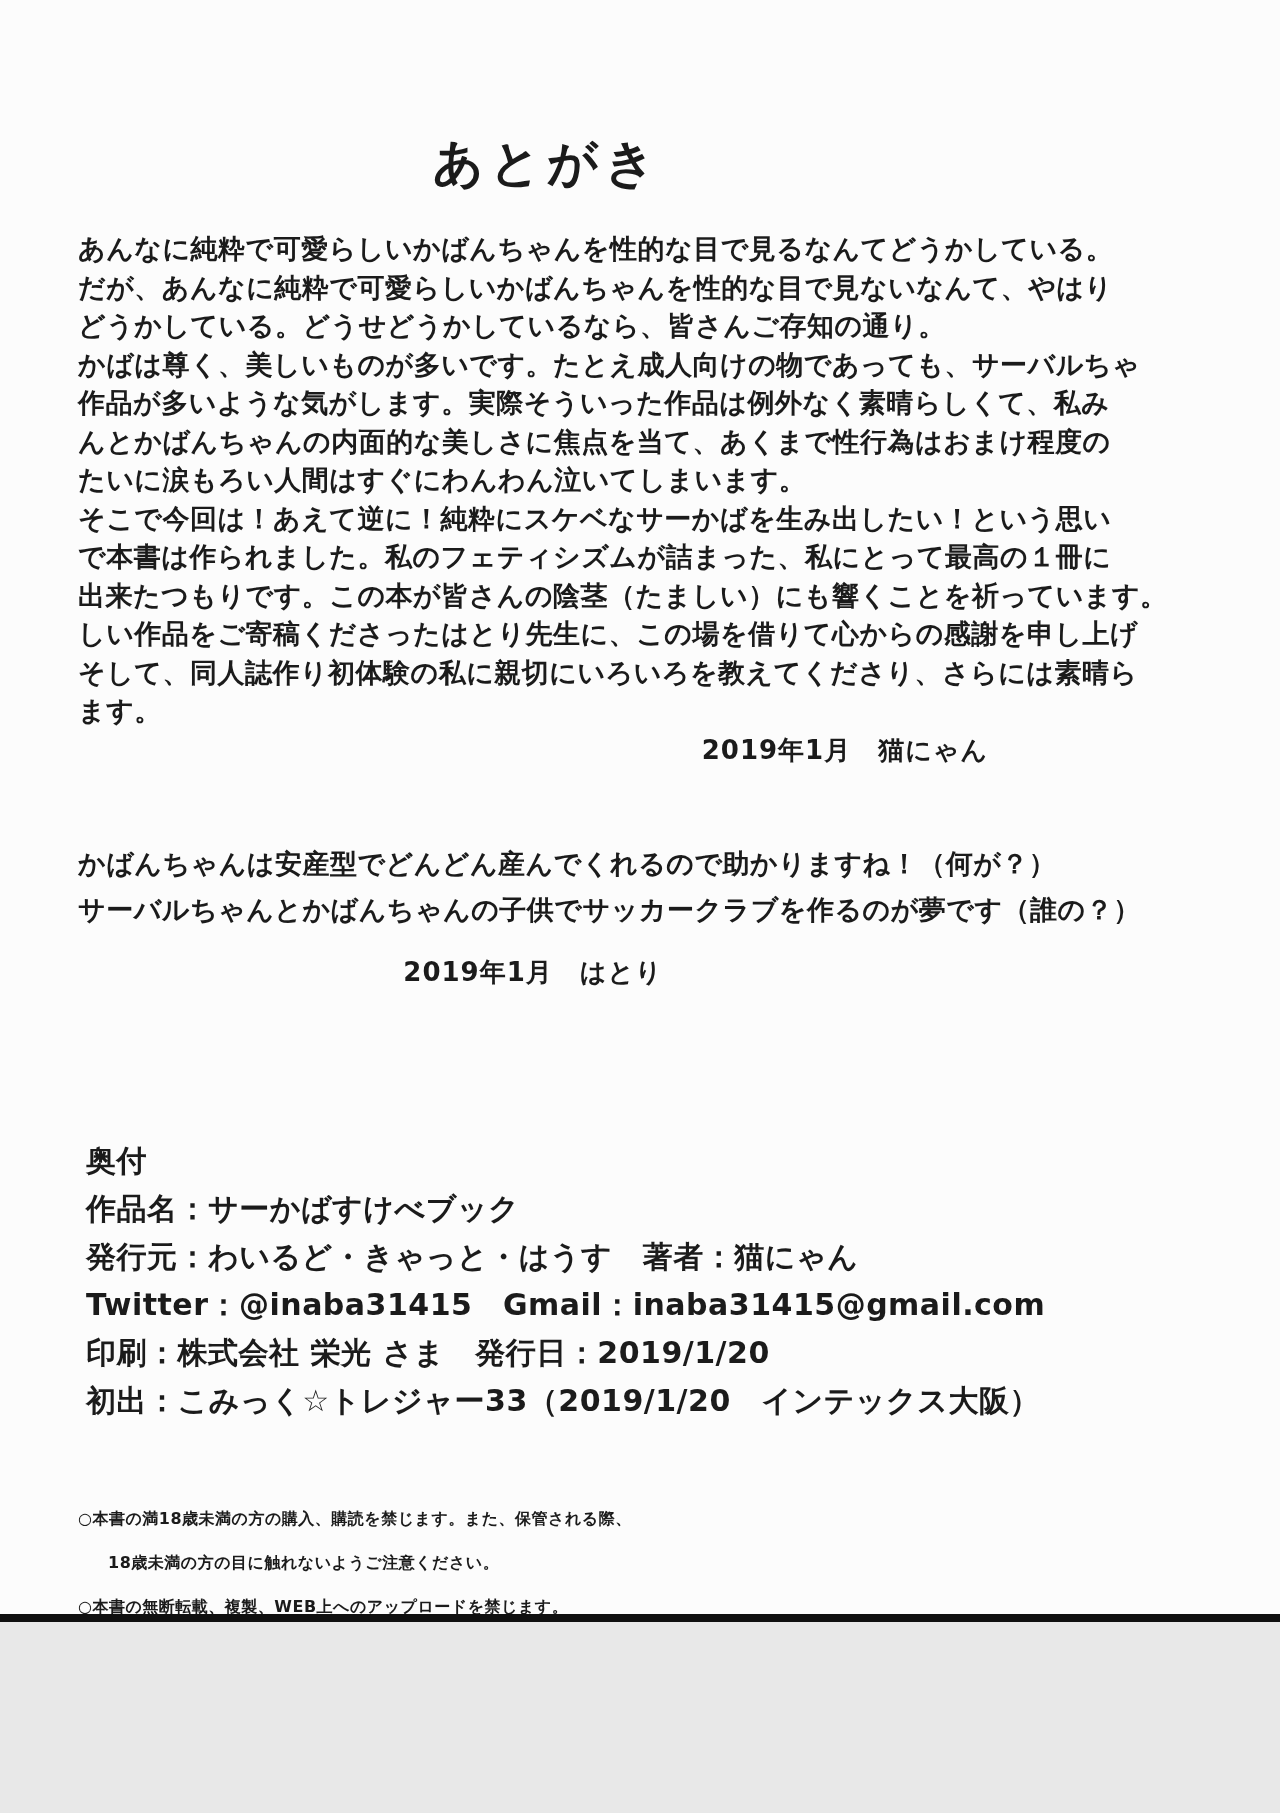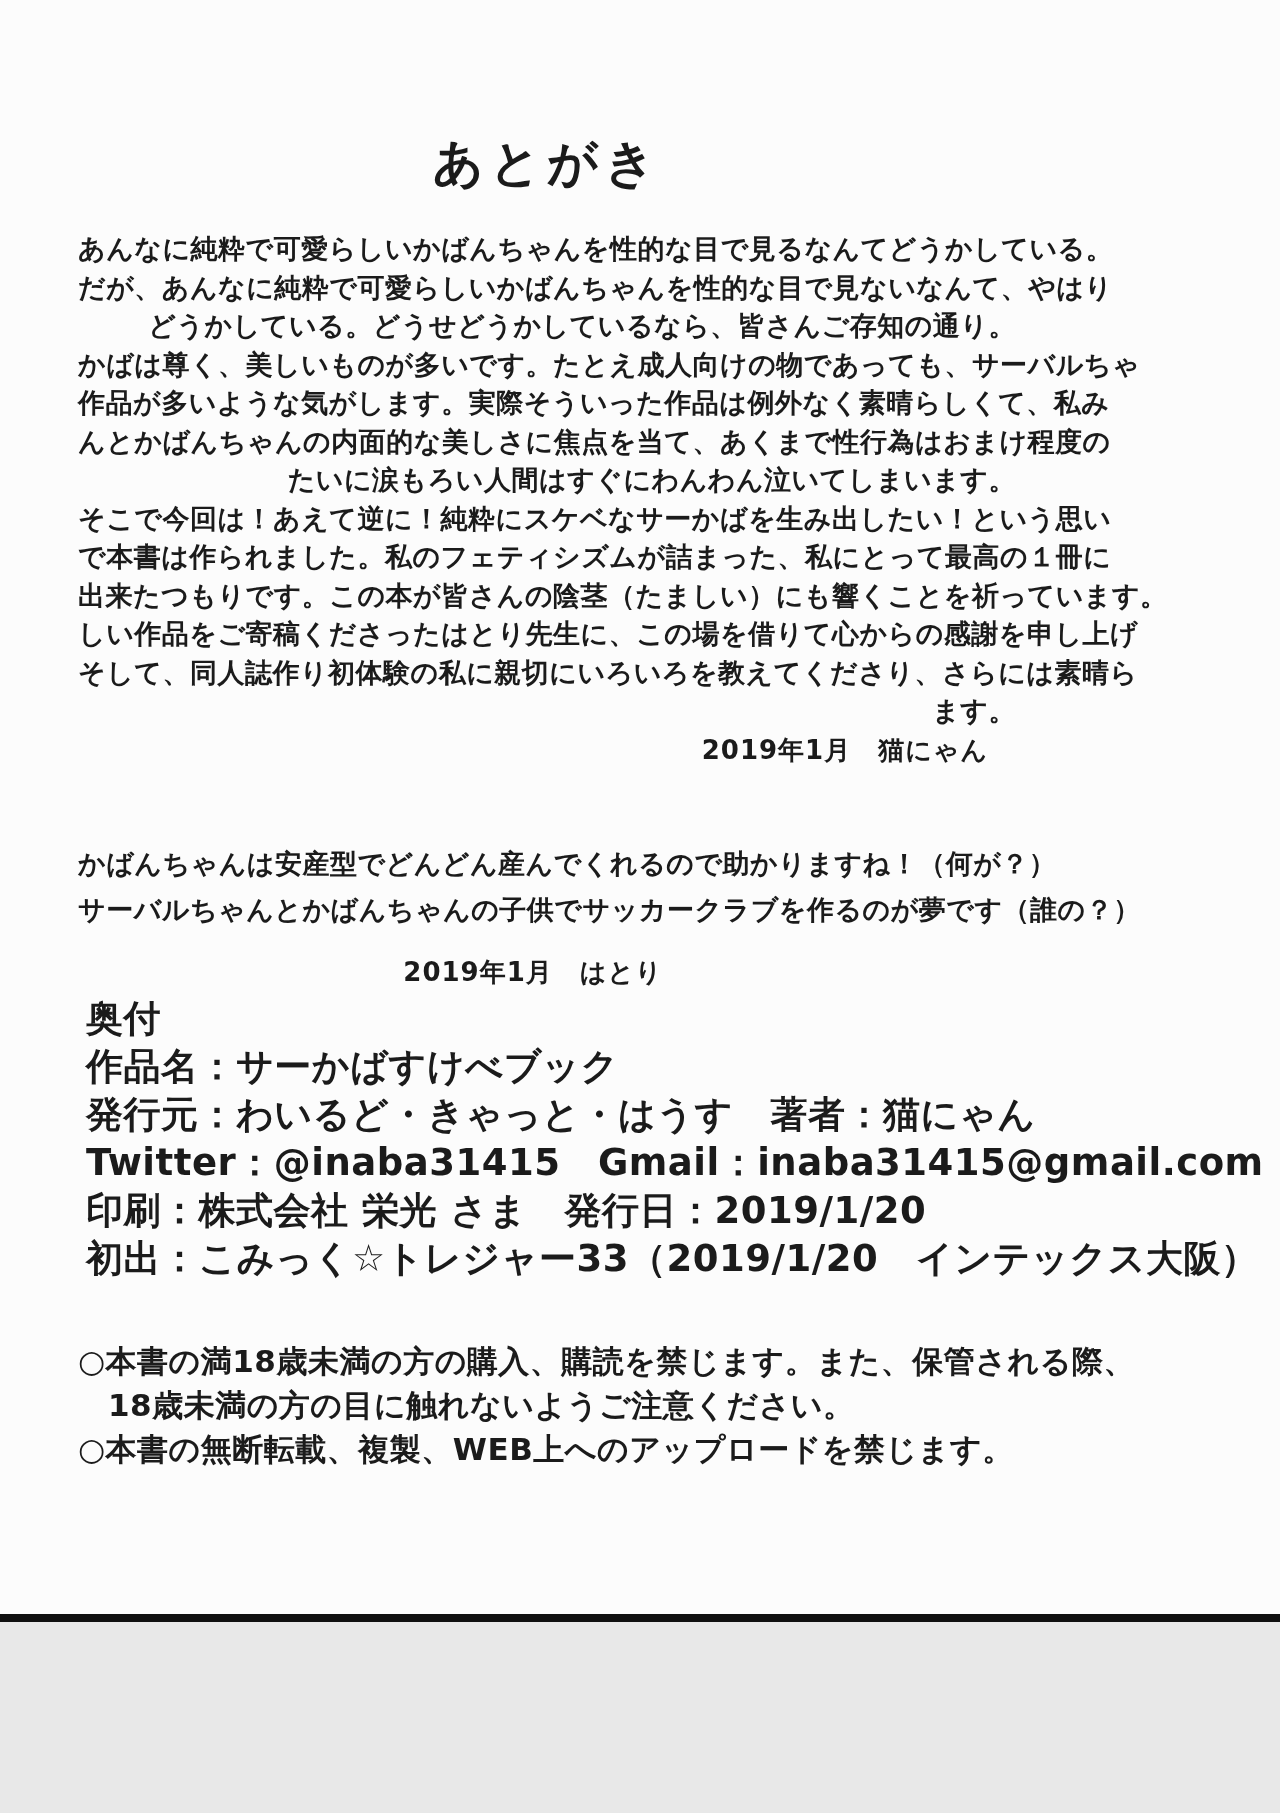--- a/index.html
+++ b/index.html
@@ -28,51 +28,51 @@
     letter-spacing: 6px;
     line-height: 58px;
   }
   .para {
     margin-top: 38px;
     font-size: 27px;
     font-weight: 700;
     line-height: 38.5px;
     letter-spacing: 0.5px;
     white-space: nowrap;
-    text-align: right;
   }
   .sig {
     font-size: 26px;
     font-weight: 700;
     line-height: 38.5px;
     text-align: right;
     padding-right: 28px;
     letter-spacing: 1px;
   }
   .sig-1 { margin-top: 0px; }
   .guest-note {
     margin-top: 72px;
     font-size: 27px;
     font-weight: 700;
     line-height: 46px;
     letter-spacing: 0.5px;
     white-space: nowrap;
   }
   .sig-2 { margin-top: 16px; line-height: 46px; text-align: center; }
   .colophon {
-    font-size: 37px;
+    margin-top: 142px;
+    font-size: 30px;
     font-weight: 700;
     line-height: 48px;
     letter-spacing: 0.5px;
     padding-left: 8px;
     white-space: nowrap;
   }
   .notices {
-    margin-top: 56px;
-    font-size: 31px;
+    margin-top: 72px;
+    font-size: 16px;
     font-weight: 700;
     line-height: 44px;
     letter-spacing: 0.5px;
     white-space: nowrap;
   }
   .notice-indent { padding-left: 30px; }
   .page-number {
     position: absolute;
     right: 44px;
     top: 1728px;

